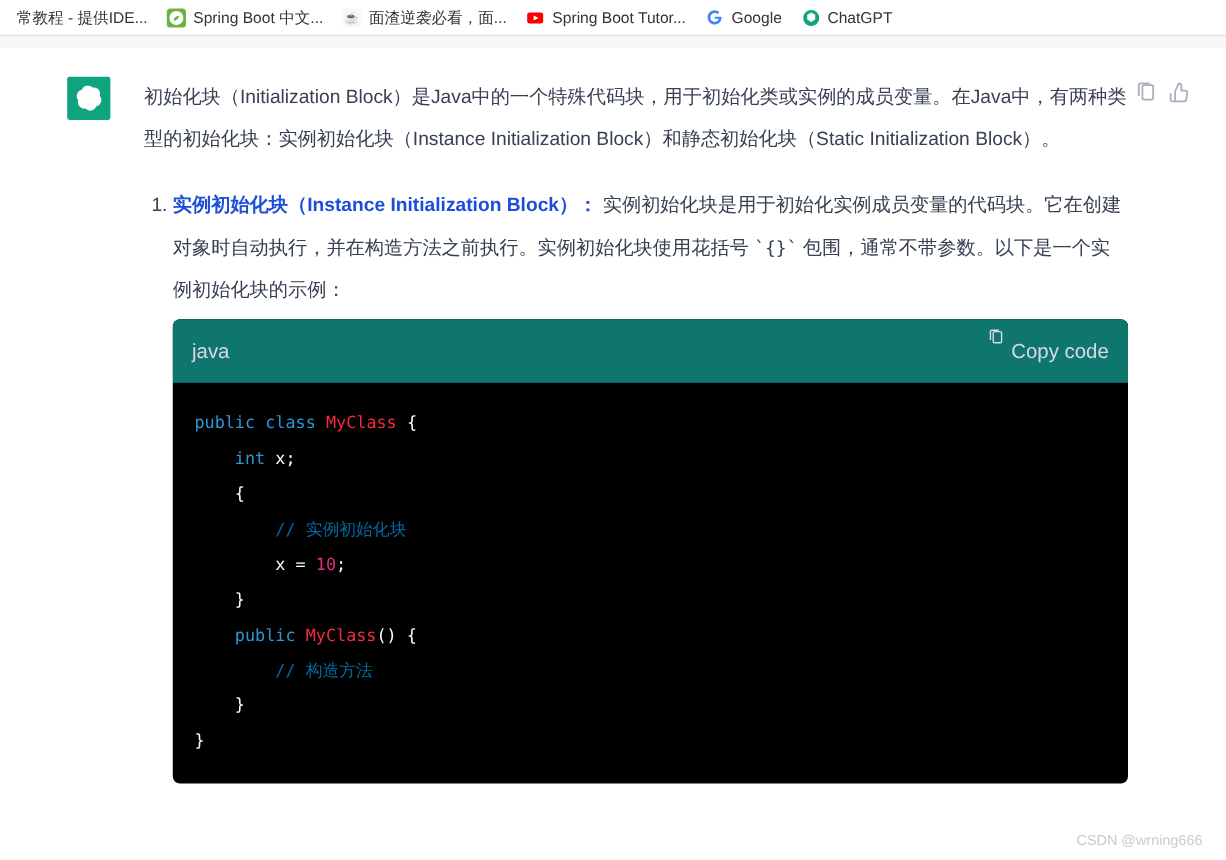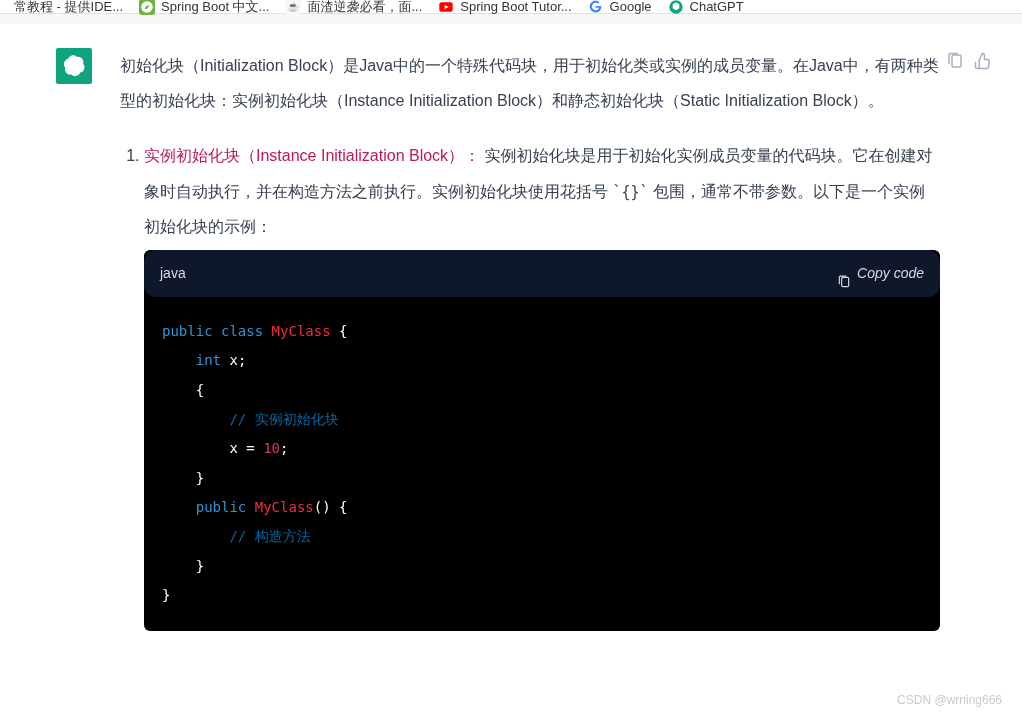--- a/index.html
+++ b/index.html
@@ -12,21 +12,21 @@
     
     
     .bookmarks-bar {
       display: flex;
       align-items: center;
       padding: 3px 8px;
       gap: 4px;
       background: #fff;
       border-bottom: 1px solid #e0e0e0;
       font-size: 13px;
-      height: 14px;
+      height: 30px;
     }
     .bookmark-item {
       display: flex;
       align-items: center;
       gap: 6px;
       padding: 2px 6px;
       border-radius: 3px;
       cursor: pointer;
       white-space: nowrap;
     }
@@ -95,52 +95,50 @@
     }
     
     ol {
       list-style: decimal;
       padding-left: 24px;
       font-size: 16px;
       line-height: 2.2;
       color: #374151;
     }
     ol li { margin-bottom: 8px; }
-    ol li .li-title { font-weight: 400; color: #be185d; }
+    ol li .li-title { font-weight: 700; color: #1d4ed8; }
     ol li .li-body { font-weight: 400; }
     code.inline {
       font-family: "Consolas", "Monaco", monospace;
       font-size: 15px;
     }
     
     
     .code-block {
       background: #000;
       border-radius: 6px;
       margin-top: 6px;
       overflow: hidden;
       width: 100%;
     }
     .code-header {
-      background: #0f172a;
+      background: #0f766e;
       color: #d9d9e3;
       display: flex;
       justify-content: space-between;
       align-items: center;
       padding: 8px 16px;
-      font-size: 14px;
-      border-radius: 12px;
+      font-size: 17px;
     }
     .copy-btn {
       display: flex;
-      align-items: flex-end;
+      align-items: flex-start;
       gap: 6px;
       cursor: pointer;
       color: #d9d9e3;
-      font-style: italic;
     }
     .code-body {
       padding: 20px 18px;
       font-family: "Consolas", "Monaco", monospace;
       font-size: 14px;
       line-height: 2.1;
       color: #fff;
       white-space: pre;
     }
     .tk-kw { color: #2e95d3; }

